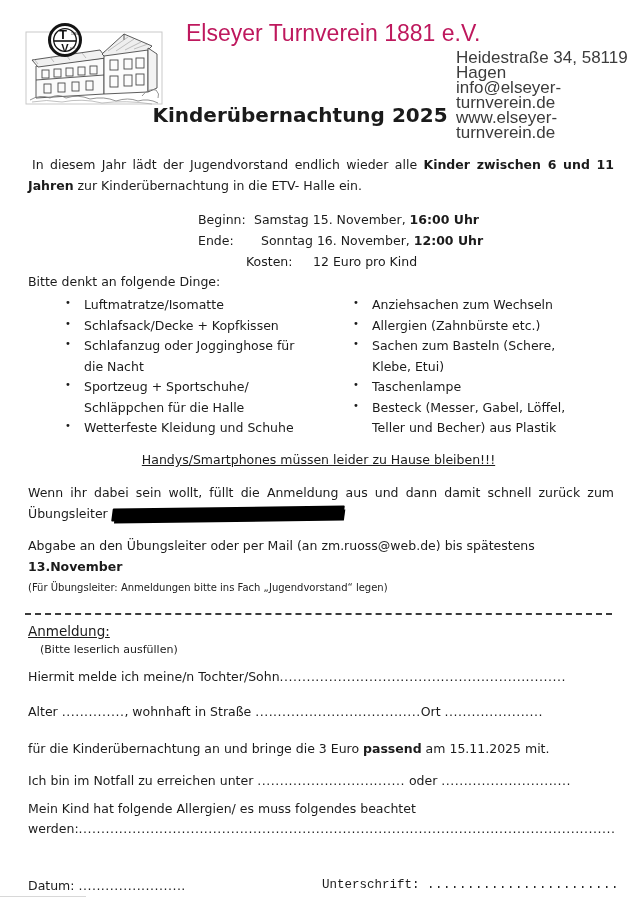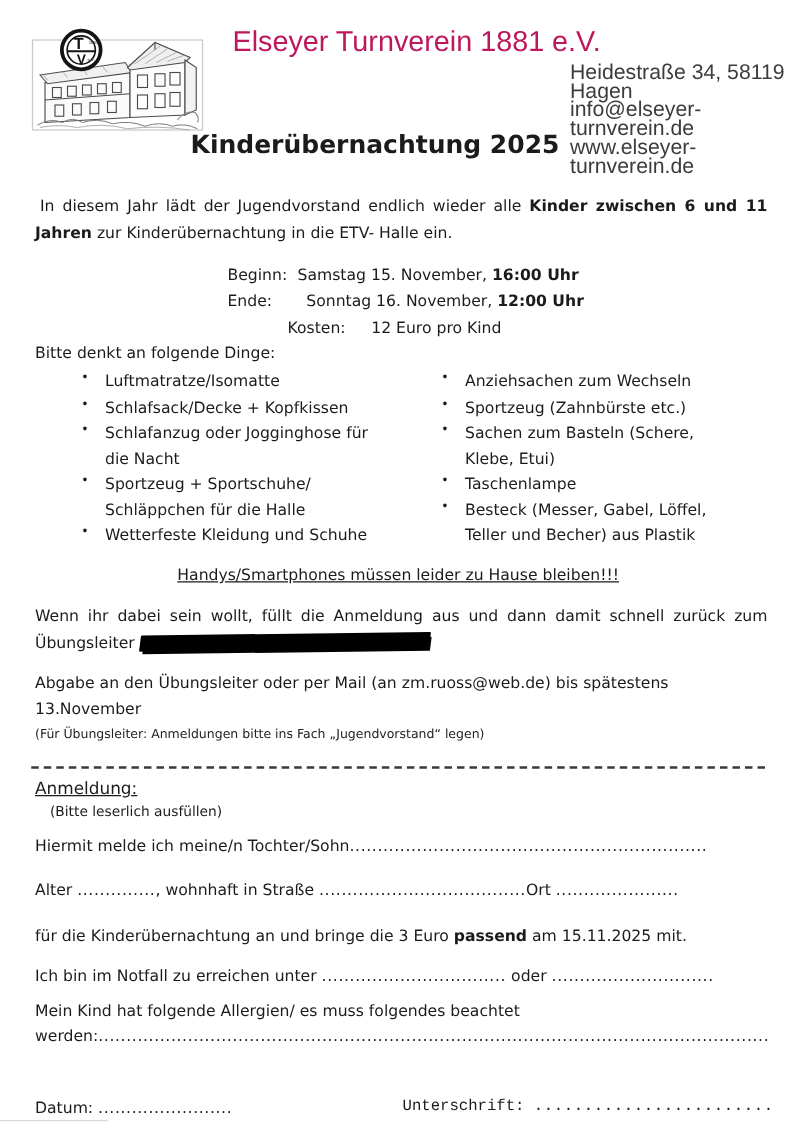--- a/index.html
+++ b/index.html
@@ -104,21 +104,21 @@
   <div class="abs sans org-addr">
     <div>Heidestraße 34, 58119 Hagen</div>
     <div>info@elseyer-turnverein.de</div>
     <div>www.elseyer-turnverein.de</div>
   </div>
 
   <div class="abs doc-title">Kinderübernachtung 2025</div>
 
   <div class="abs jp intro"><span>In diesem Jahr lädt der Jugendvorstand endlich wieder alle </span><b>Kinder zwischen 6 und 11 Jahren</b><span> zur Kinderübernachtung in die ETV- Halle ein.</span></div>
 
-  <div class="abs" style="left:0;top:209px;width:613px">
+  <div class="abs" style="left:16px;top:209px;width:613px">
     <div class="srow">
       <span style="left:182px">Beginn:</span>
       <span style="left:238px"><span>Samstag 15. November, </span><b>16:00 Uhr</b></span>
     </div>
     <div class="srow">
       <span style="left:182px">Ende:</span>
       <span style="left:245px"><span>Sonntag 16. November, </span><b>12:00 Uhr</b></span>
     </div>
     <div class="srow">
       <span style="left:230px">Kosten:</span>
@@ -131,33 +131,33 @@
   <div class="col col-left">
     <div class="li"><span class="blt">•</span><span>Luftmatratze/Isomatte</span></div>
     <div class="li"><span class="blt">•</span><span>Schlafsack/Decke + Kopfkissen</span></div>
     <div class="li"><span class="blt">•</span><span>Schlafanzug oder Jogginghose für die Nacht</span></div>
     <div class="li"><span class="blt">•</span><span>Sportzeug + Sportschuhe/ Schläppchen für die Halle</span></div>
     <div class="li"><span class="blt">•</span><span>Wetterfeste Kleidung und Schuhe</span></div>
   </div>
 
   <div class="col col-right">
     <div class="li"><span class="blt">•</span><span>Anziehsachen zum Wechseln</span></div>
-    <div class="li"><span class="blt">•</span><span>Sportzeug (Zahnbürste etc.)</span></div>
+    <div class="li"><span class="blt">•</span><span>Allergien (Zahnbürste etc.)</span></div>
     <div class="li"><span class="blt">•</span><span>Sachen zum Basteln (Schere, Klebe, Etui)</span></div>
     <div class="li"><span class="blt">•</span><span>Taschenlampe</span></div>
     <div class="li"><span class="blt">•</span><span>Besteck (Messer, Gabel, Löffel, Teller und Becher) aus Plastik</span></div>
   </div>
 
   <div class="abs phones"><span class="u">Handys/Smartphones müssen leider zu Hause bleiben!!!</span></div>
 
   <div class="abs jp para1"><span>Wenn ihr dabei sein wollt, füllt die Anmeldung aus und dann damit schnell zurück zum </span><span>Übungsleiter </span><span class="redbar"></span></div>
 
   <div class="abs para2">
     <div>Abgabe an den Übungsleiter oder per Mail (an zm.ruoss@web.de) bis spätestens</div>
-    <div style="font-weight:normal">13.November</div>
+    <div style="font-weight:bold">13.November</div>
   </div>
 
   <div class="abs note">(Für Übungsleiter: Anmeldungen bitte ins Fach „Jugendvorstand“ legen)</div>
 
   <div class="abs cutline"></div>
 
   <div class="abs form-head"><span class="u">Anmeldung:</span></div>
   <div class="abs form-note">(Bitte leserlich ausfüllen)</div>
 
   <div class="formline" style="top:666px"><span>Hiermit melde ich meine/n Tochter/Sohn</span><span class="dots">................................................................</span></div>

